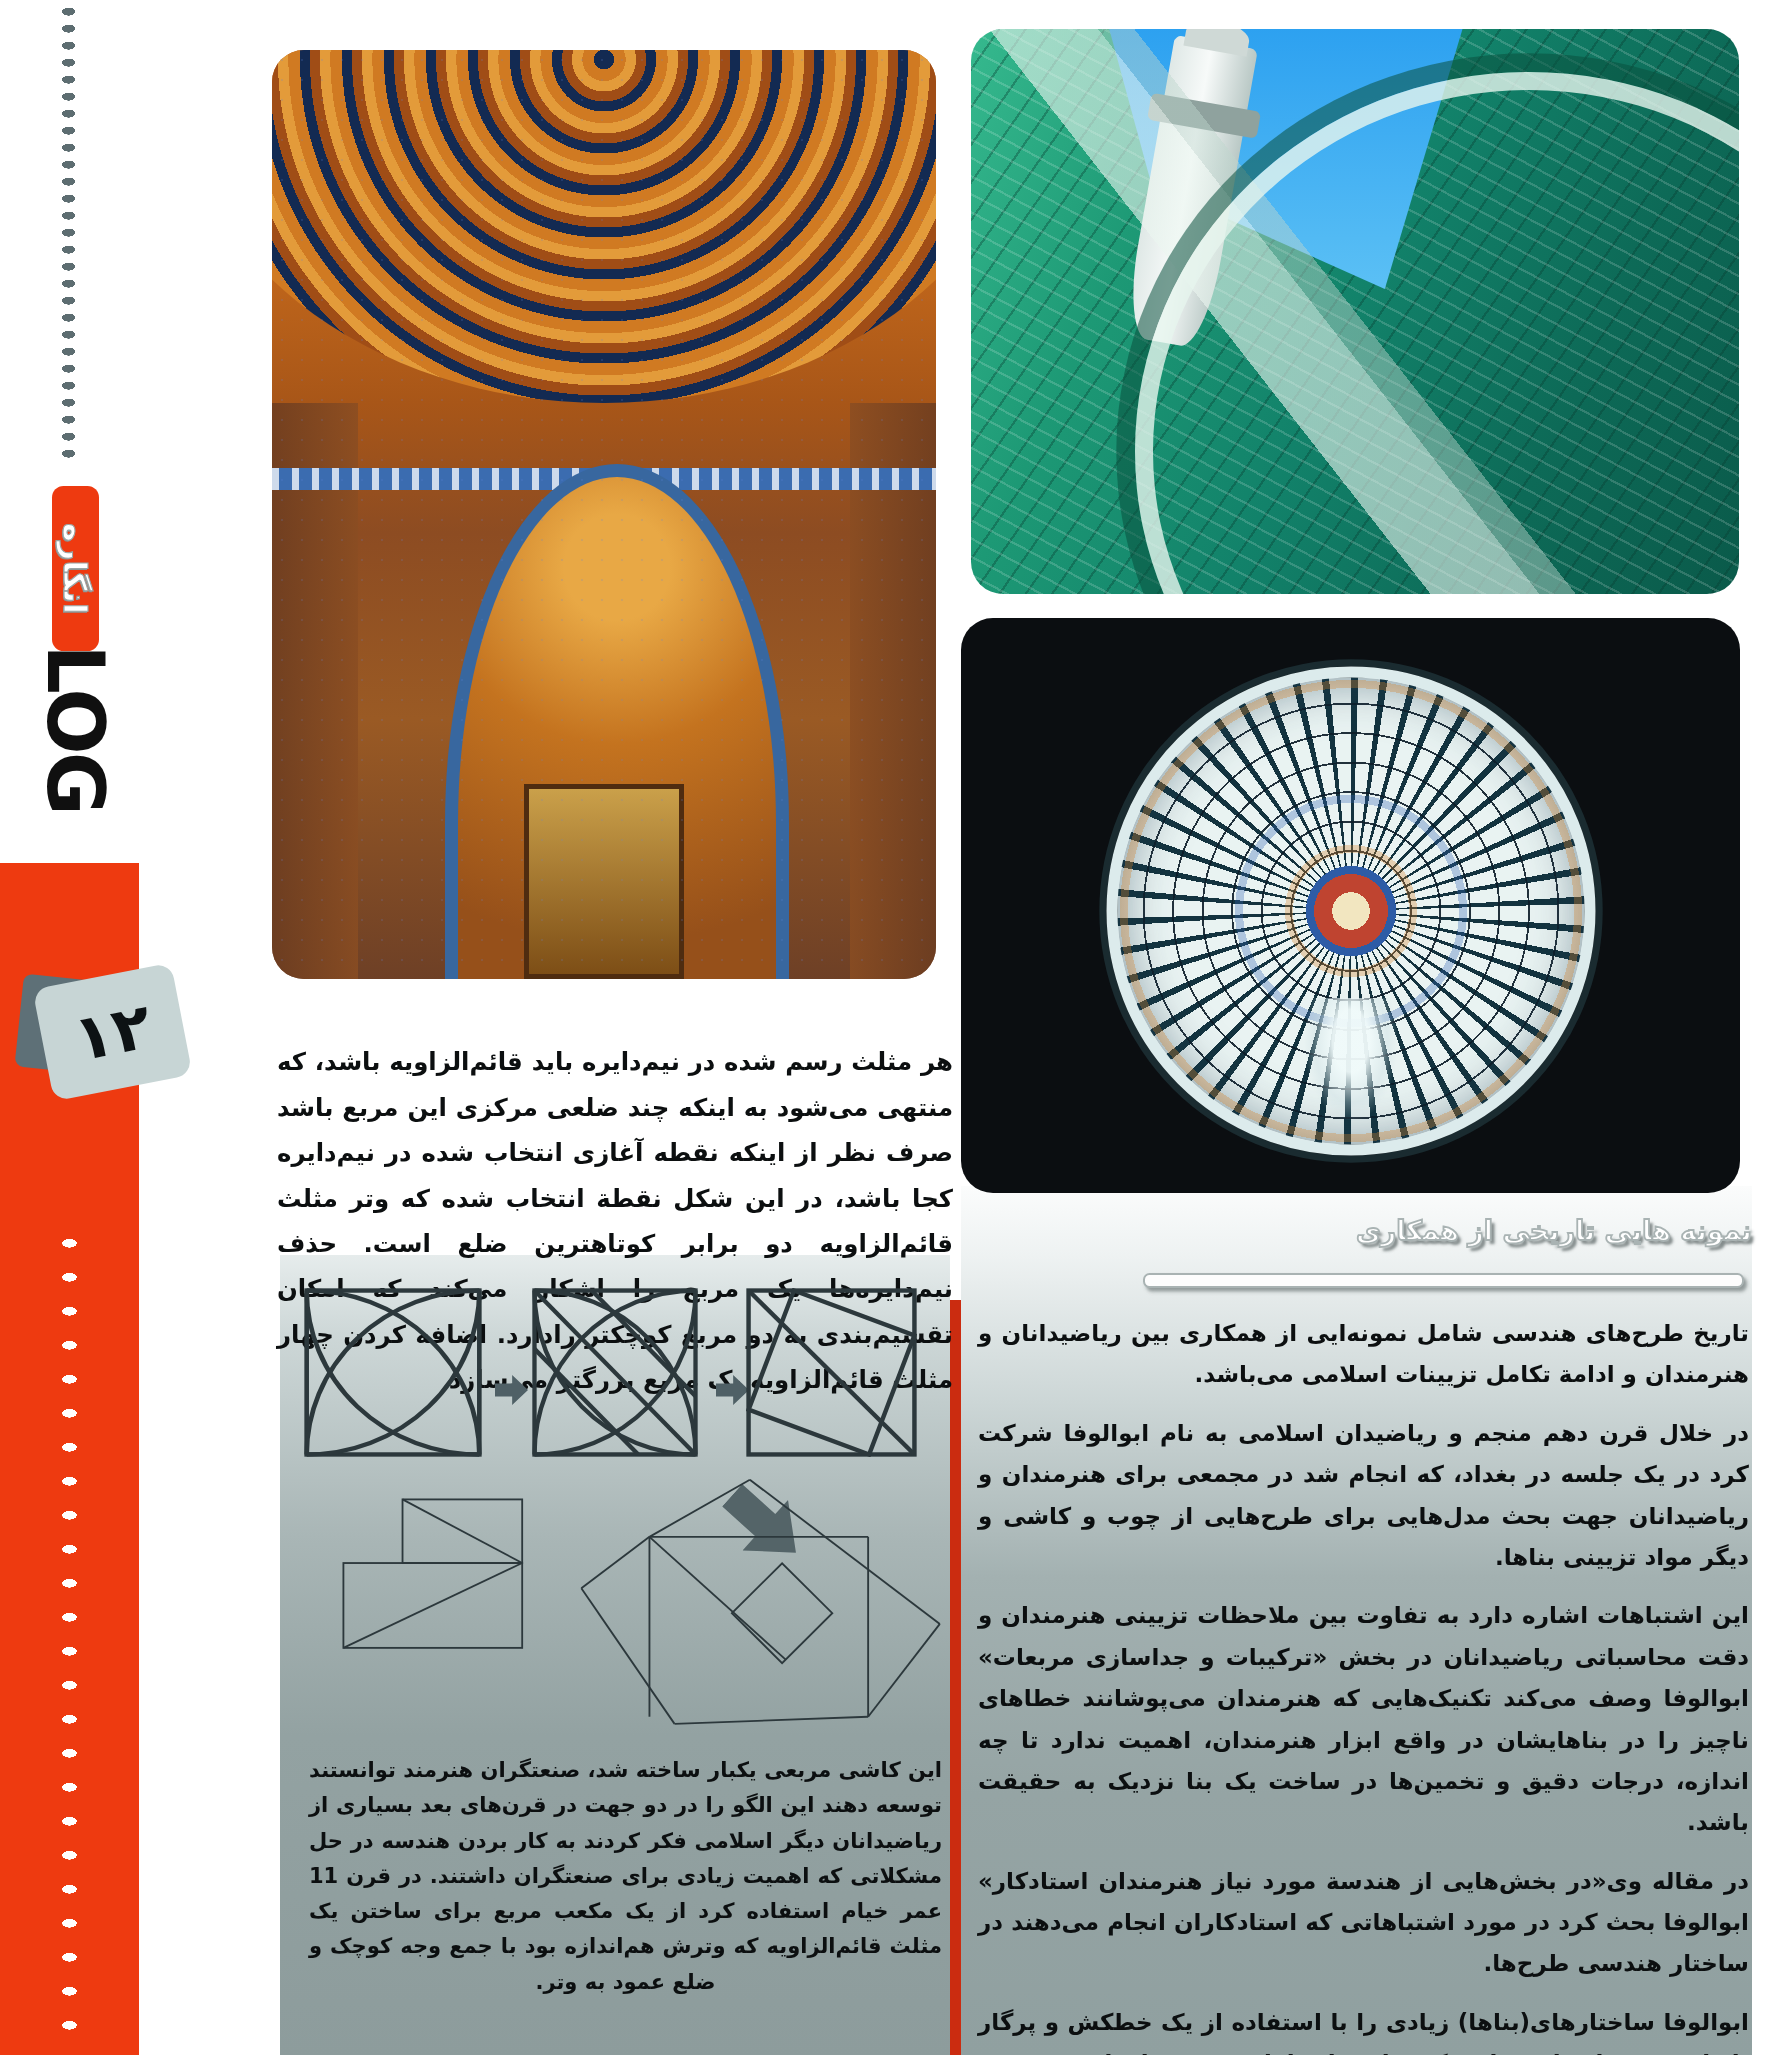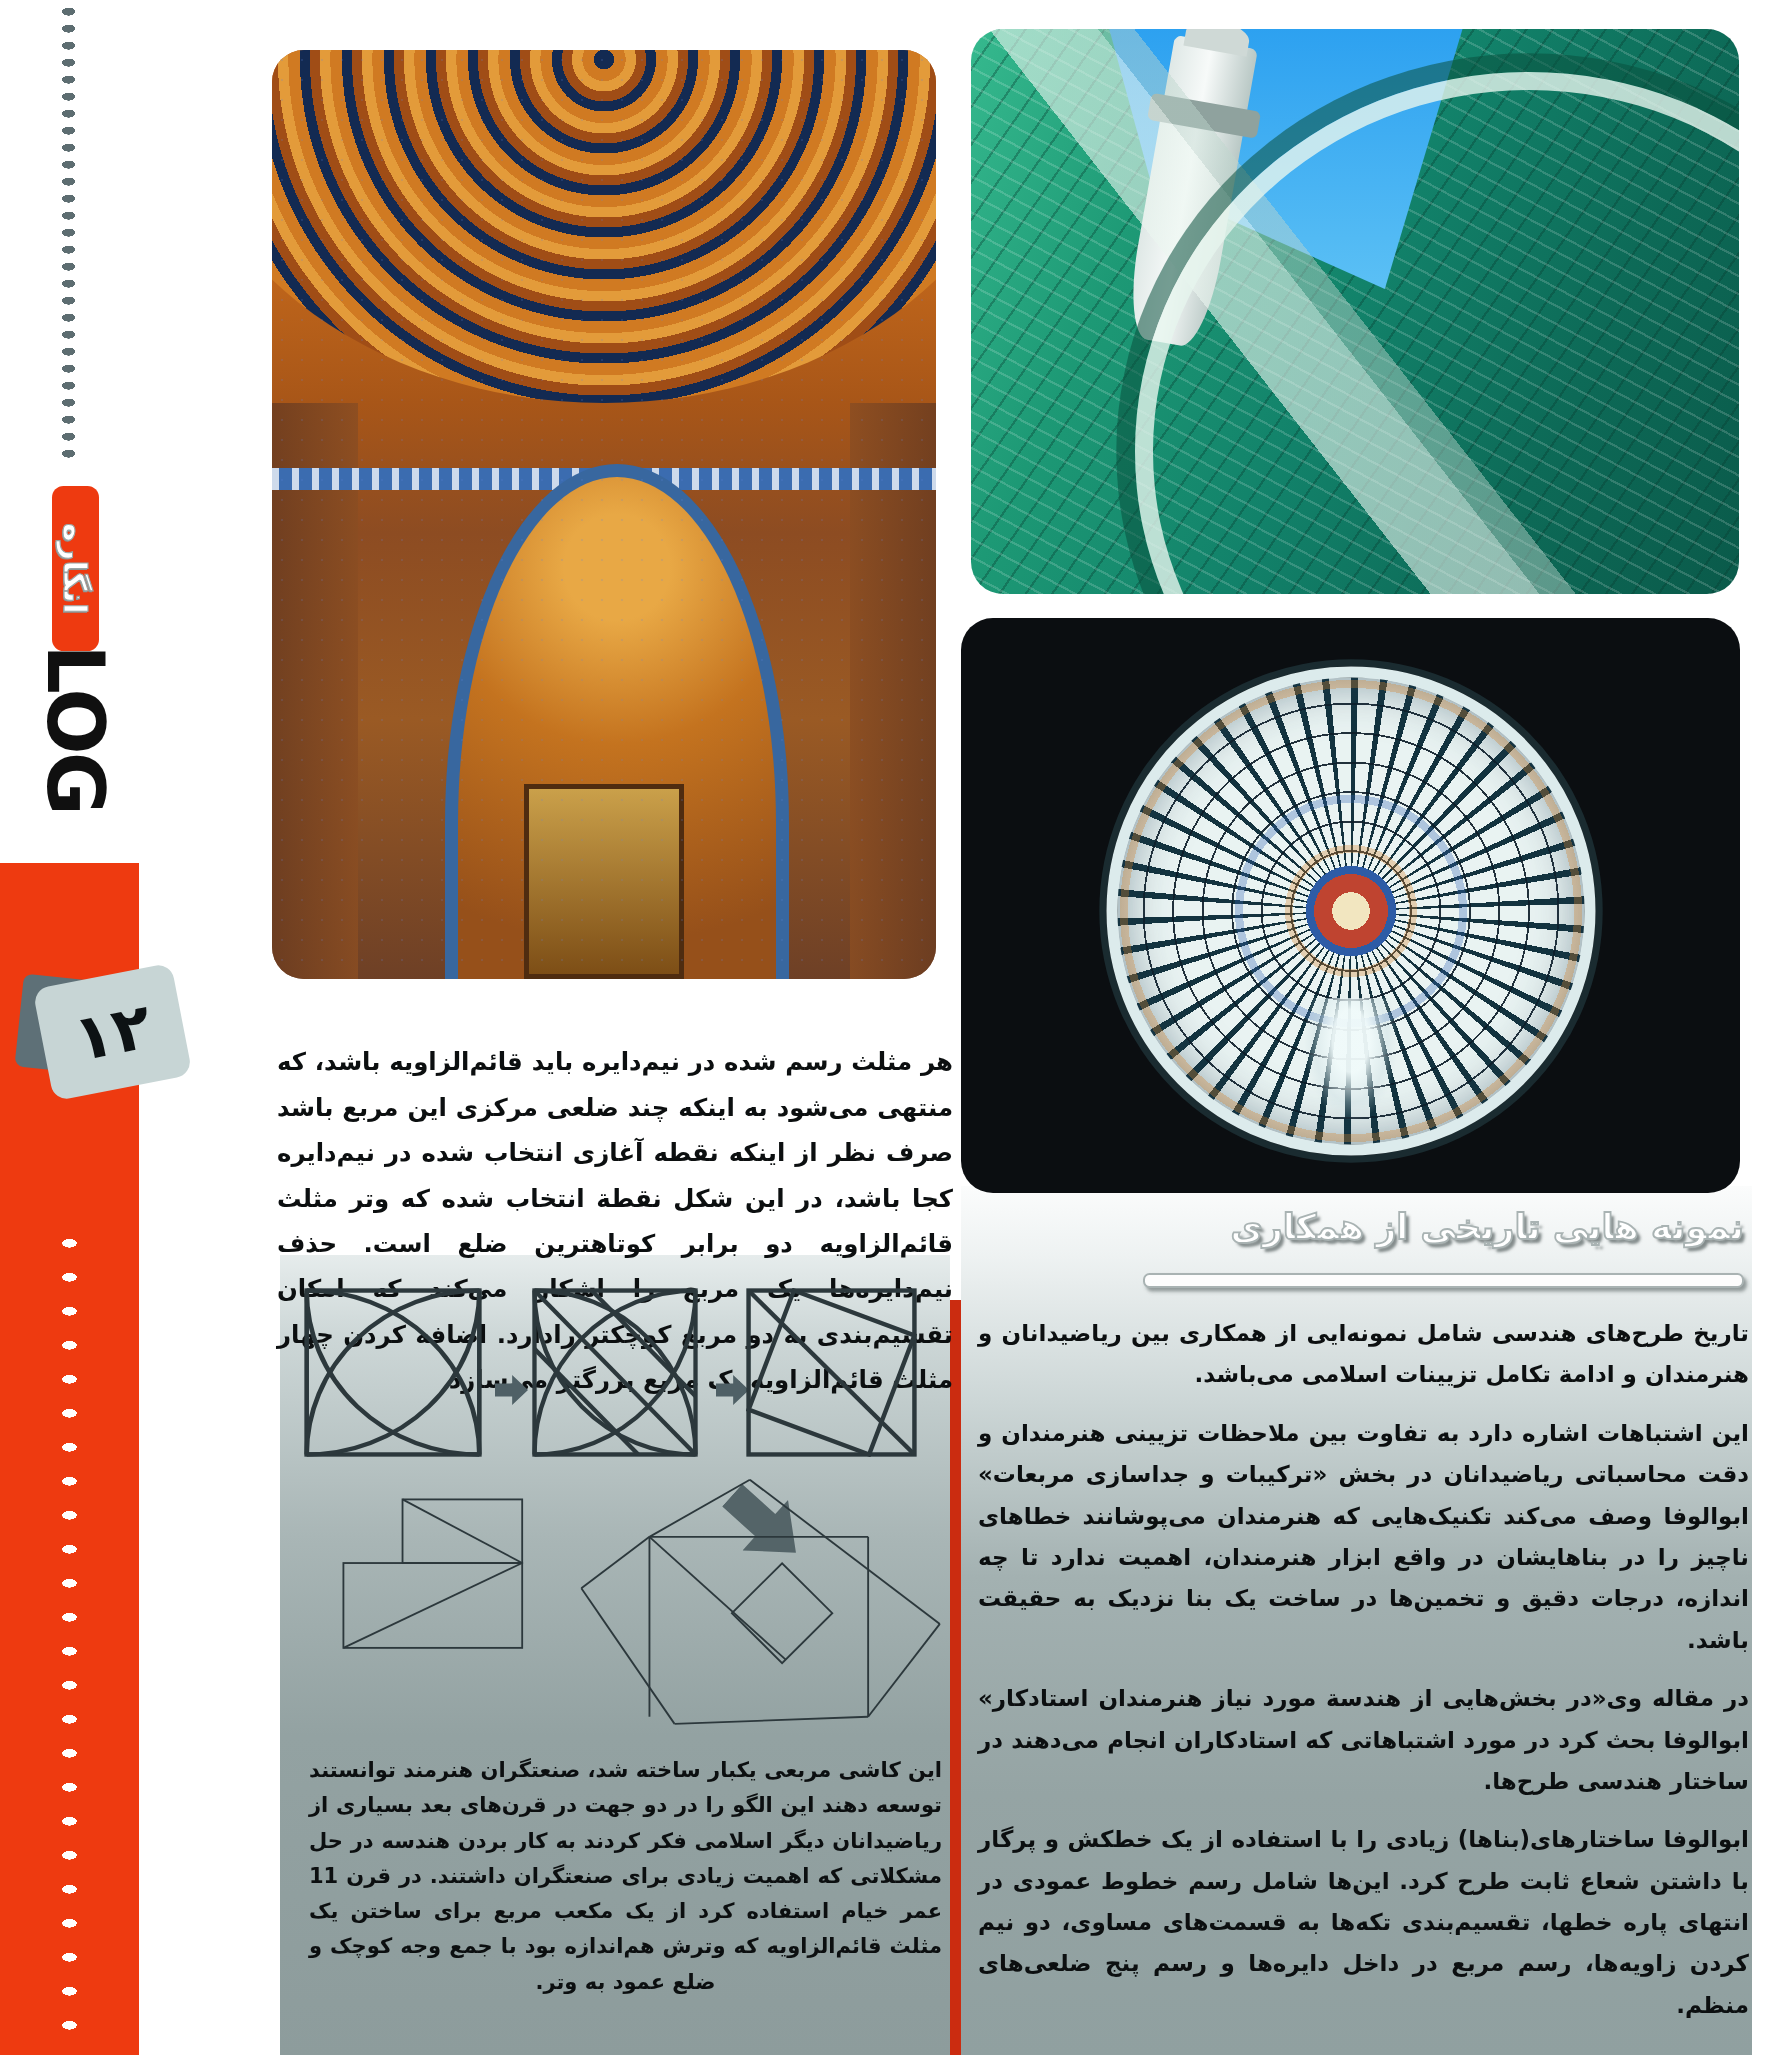--- a/index.html
+++ b/index.html
@@ -88,21 +88,21 @@
   .ph3-accent{left:50%;top:51%;width:467px;height:467px;transform:translate(-50%,-50%);border-radius:50%;
     background:repeating-radial-gradient(circle,transparent 0 58px,rgba(215,130,40,.32) 58px 66px,
       transparent 66px 108px,rgba(50,100,180,.32) 108px 116px,transparent 116px 165px);}
   .ph3-chand{left:50%;top:66%;width:93px;height:122px;transform:translateX(-50%);
     background:radial-gradient(ellipse at 50% 35%,rgba(240,250,250,.95) 0 28%,rgba(200,220,225,.35) 55%,transparent 72%);}
 
   
   .fa{direction:rtl;color:#0c0f10;}
   .intro{position:absolute;left:277px;top:1015px;width:676px;font-size:24.4px;line-height:1.86;
     font-weight:600;text-align:justify;}
-  .heading{position:absolute;left:978px;top:1207px;width:766px;margin:0;font-size:35px;font-weight:700;
+  .heading{position:absolute;left:978px;top:1207px;width:766px;margin:8px;font-size:27px;font-weight:700;
     color:#ffffff;text-align:right;-webkit-text-stroke:1.8px #a9b3b3;
     text-shadow:3.6px 4.3px 2.9px rgba(110,120,120,.85);}
   .underline-bar{position:absolute;left:1143px;top:1273px;width:597px;height:10.8px;background:#fdfdfd;
     border:2.2px solid #a9b3b3;border-radius:6.5px;box-shadow:2.9px 3.6px 3.6px rgba(110,120,120,.7);}
   .article{position:absolute;left:978px;top:1313px;width:771px;font-size:23px;line-height:1.8;
     text-align:justify;font-weight:600;}
   .article p{margin:0 0 17px 0;}
   .caption{position:absolute;left:309px;top:1732px;width:633px;font-size:21px;line-height:1.68;
     font-weight:600;text-align:justify;text-align-last:center;}
 
@@ -213,20 +213,21 @@
     <polygon points="230,195 300,125 370,195 300,265"></polygon>
   </svg>
 
   <p class="caption fa">این کاشی مربعی یکبار ساخته شد، صنعتگران هنرمند توانستند توسعه دهند این الگو را در دو جهت در قرن‌های بعد بسیاری از ریاضیدانان دیگر اسلامی فکر کردند به کار بردن هندسه در حل مشکلاتی که اهمیت زیادی برای صنعتگران داشتند. در قرن 11 عمر خیام استفاده کرد از یک مکعب مربع برای ساختن یک مثلث قائم‌الزاویه که وترش هم‌اندازه بود با جمع وجه کوچک و ضلع عمود به وتر.</p>
 
   <h1 class="heading fa">نمونه هایی تاریخی از همکاری</h1>
   <div class="underline-bar"></div>
 
   <div class="article fa">
     <p>تاریخ طرح‌های هندسی شامل نمونه‌ایی از همکاری بین ریاضیدانان و هنرمندان و ادامة تکامل تزیینات اسلامی می‌باشد.</p>
+    <p>در خلال قرن دهم منجم و ریاضیدان اسلامی به نام ابوالوفا  شرکت کرد در یک جلسه در بغداد، که انجام شد در مجمعی برای هنرمندان و ریاضیدانان جهت بحث مدل‌هایی برای طرح‌هایی از چوب و کاشی و دیگر مواد تزیینی بناها.</p>
     <p>این اشتباهات اشاره دارد به تفاوت بین ملاحظات تزیینی هنرمندان و دقت محاسباتی ریاضیدانان در بخش «ترکیبات و جداسازی مربعات» ابوالوفا وصف می‌کند تکنیک‌هایی که هنرمندان می‌پوشانند خطاهای ناچیز را در بناهایشان در واقع ابزار هنرمندان، اهمیت ندارد تا چه اندازه، درجات دقیق و تخمین‌ها در ساخت یک بنا نزدیک به حقیقت باشد.</p>
     <p>در مقاله وی«در بخش‌هایی از هندسة مورد نیاز هنرمندان استادکار» ابوالوفا  بحث کرد در مورد اشتباهاتی که استادکاران انجام می‌دهند در ساختار هندسی طرح‌ها.</p>
     <p>ابوالوفا ساختارهای(بناها) زیادی را با استفاده از یک خطکش و پرگار با داشتن شعاع ثابت طرح کرد. این‌ها شامل رسم خطوط عمودی در انتهای پاره خطها، تقسیم‌بندی تکه‌ها به قسمت‌های مساوی، دو نیم کردن زاویه‌ها، رسم مربع در داخل دایره‌ها و رسم پنج ضلعی‌های منظم.</p>
 
   </div>
 
 </div>
 
 
 </body></html>

